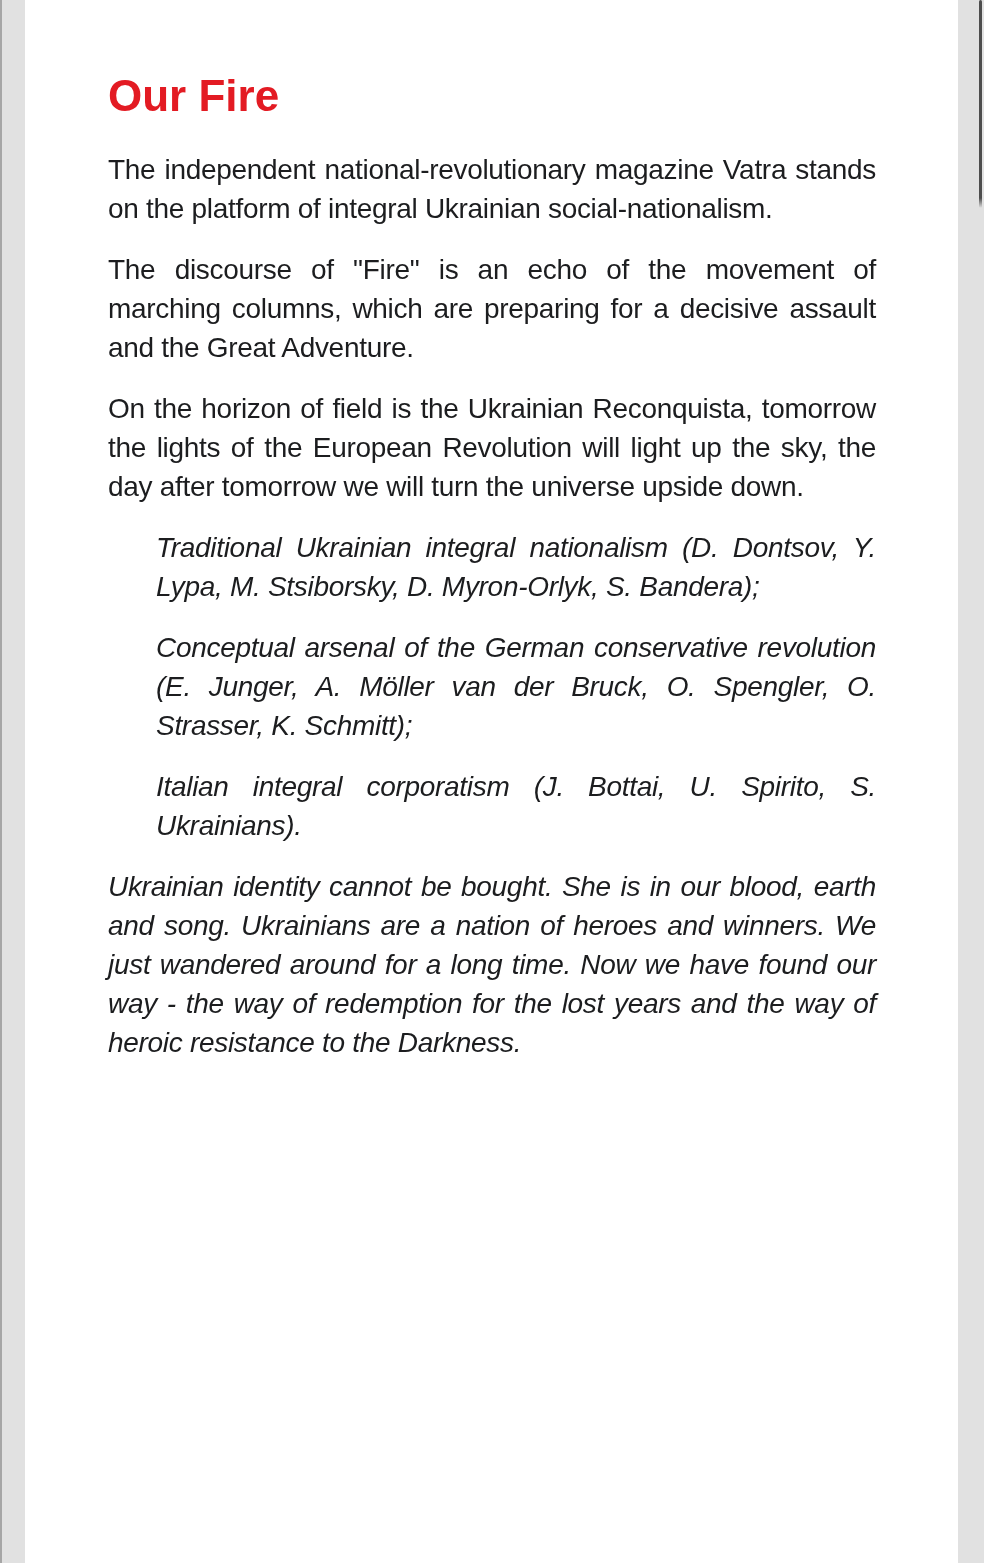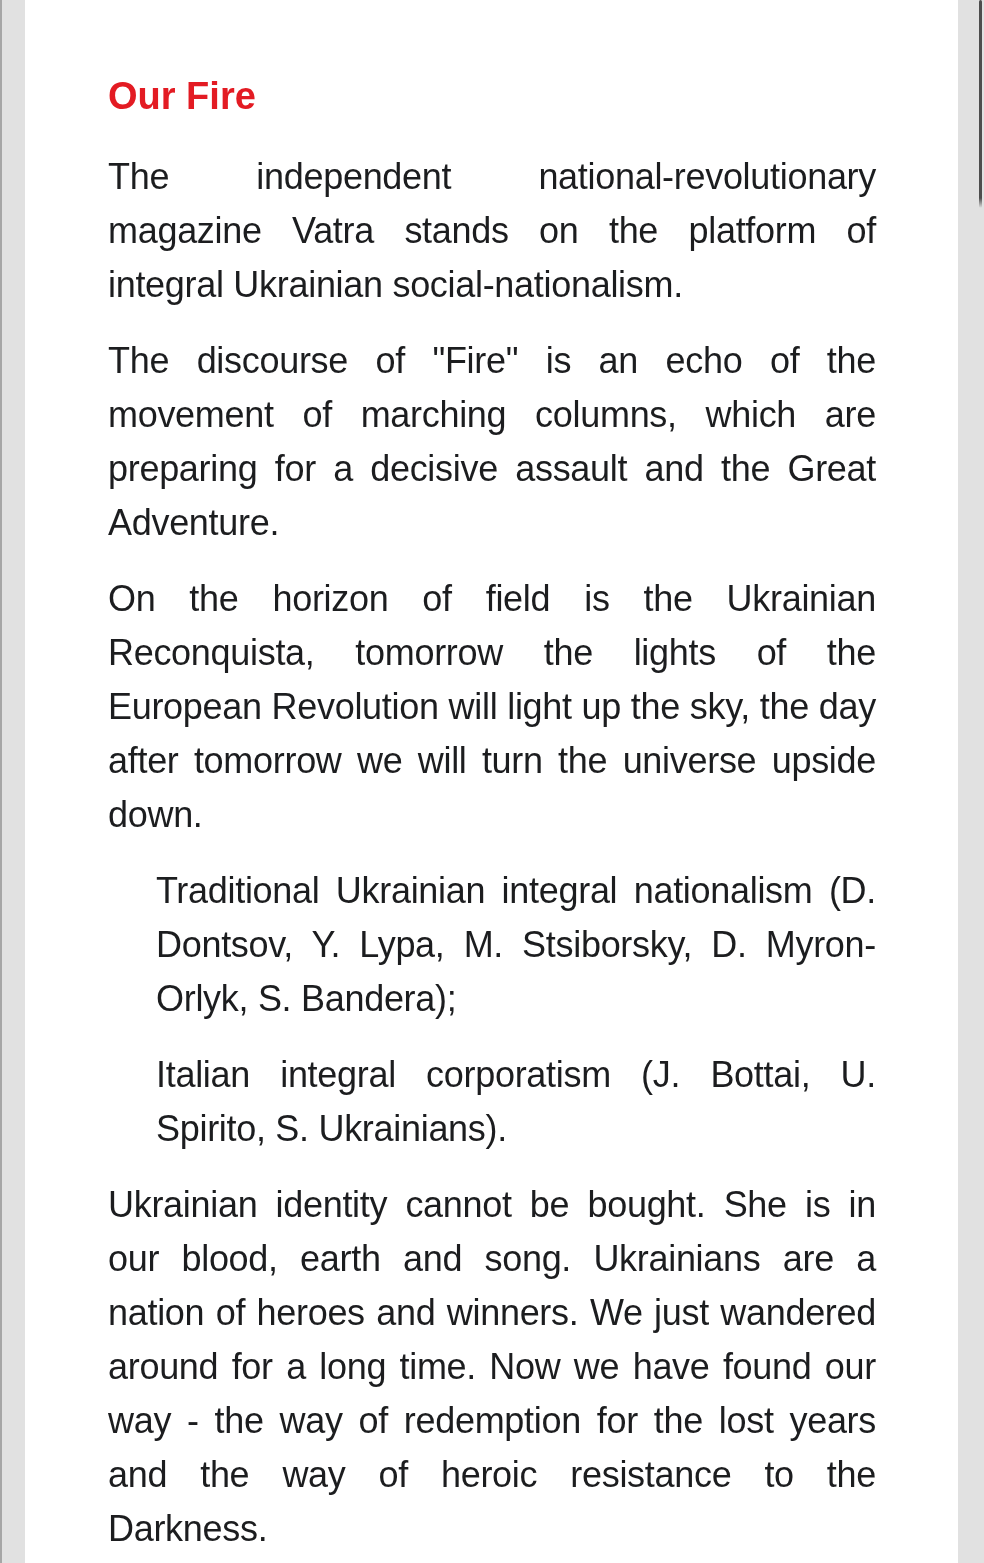--- a/index.html
+++ b/index.html
@@ -21,38 +21,40 @@
     position: absolute;
     left: 25px; top: 0;
     width: 933px;
     height: 100%;
     background: #ffffff;
     box-sizing: border-box;
     padding: 72px 82px 8px 83px;
   }
   .page h1 {
     margin: 0 0 30px 0;
-    font-size: 38px;
+    font-size: 44px;
     line-height: 48px;
     font-weight: 700;
     color: #e31b23;
   }
   .page p {
     margin: 8px 0 22px 0;
-    font-size: 36px;
-    line-height: 54px;
+    font-size: 28px;
+    line-height: 39px;
     color: #1c1d1f;
     text-align: justify;
     letter-spacing: -0.3px;
   }
   .page p.indent {
     margin-left: 48px;
+    font-style: italic;
   }
   .page p.closing {
     margin-bottom: 0;
+    font-style: italic;
   }
   .scrollbar-thumb {
     position: absolute;
     right: 2px; top: 0;
     width: 3px; height: 208px;
     border-radius: 2px;
     background: linear-gradient(#4d4d4d 0px, #4d4d4d 198px, rgba(77,77,77,0) 208px);
   }
 </style>
 </head>
@@ -61,18 +63,19 @@
 <div class="left-edge-line"></div>
 
 <main class="page">
   <h1>Our Fire</h1>
 
   <p>The independent national-revolutionary magazine Vatra stands on the platform of integral Ukrainian social-nationalism.</p>
   <p>The discourse of "Fire" is an echo of the movement of marching columns, which are preparing for a decisive assault and the Great Adventure.</p>
   <p>On the horizon of field is the Ukrainian Reconquista, tomorrow the lights of the European Revolution will light up the sky, the day after tomorrow we will turn the universe upside down.</p>
 
   <p class="indent">Traditional Ukrainian integral nationalism (D. Dontsov, Y. Lypa, M. Stsiborsky, D. Myron-Orlyk, S. Bandera);</p>
+  <p class="indent">Conceptual arsenal of the German conservative revolution (E. Junger, A. Möller van der Bruck, O. Spengler, O. Strasser, K. Schmitt);</p>
   <p class="indent">Italian integral corporatism (J. Bottai, U. Spirito, S. Ukrainians).</p>
 
   <p class="closing">Ukrainian identity cannot be bought. She is in our blood, earth and song. Ukrainians are a nation of heroes and winners. We just wandered around for a long time. Now we have found our way - the way of redemption for the lost years and the way of heroic resistance to the Darkness.</p>
 </main>
 
 <div class="scrollbar-thumb"></div>
 
 </body></html>

